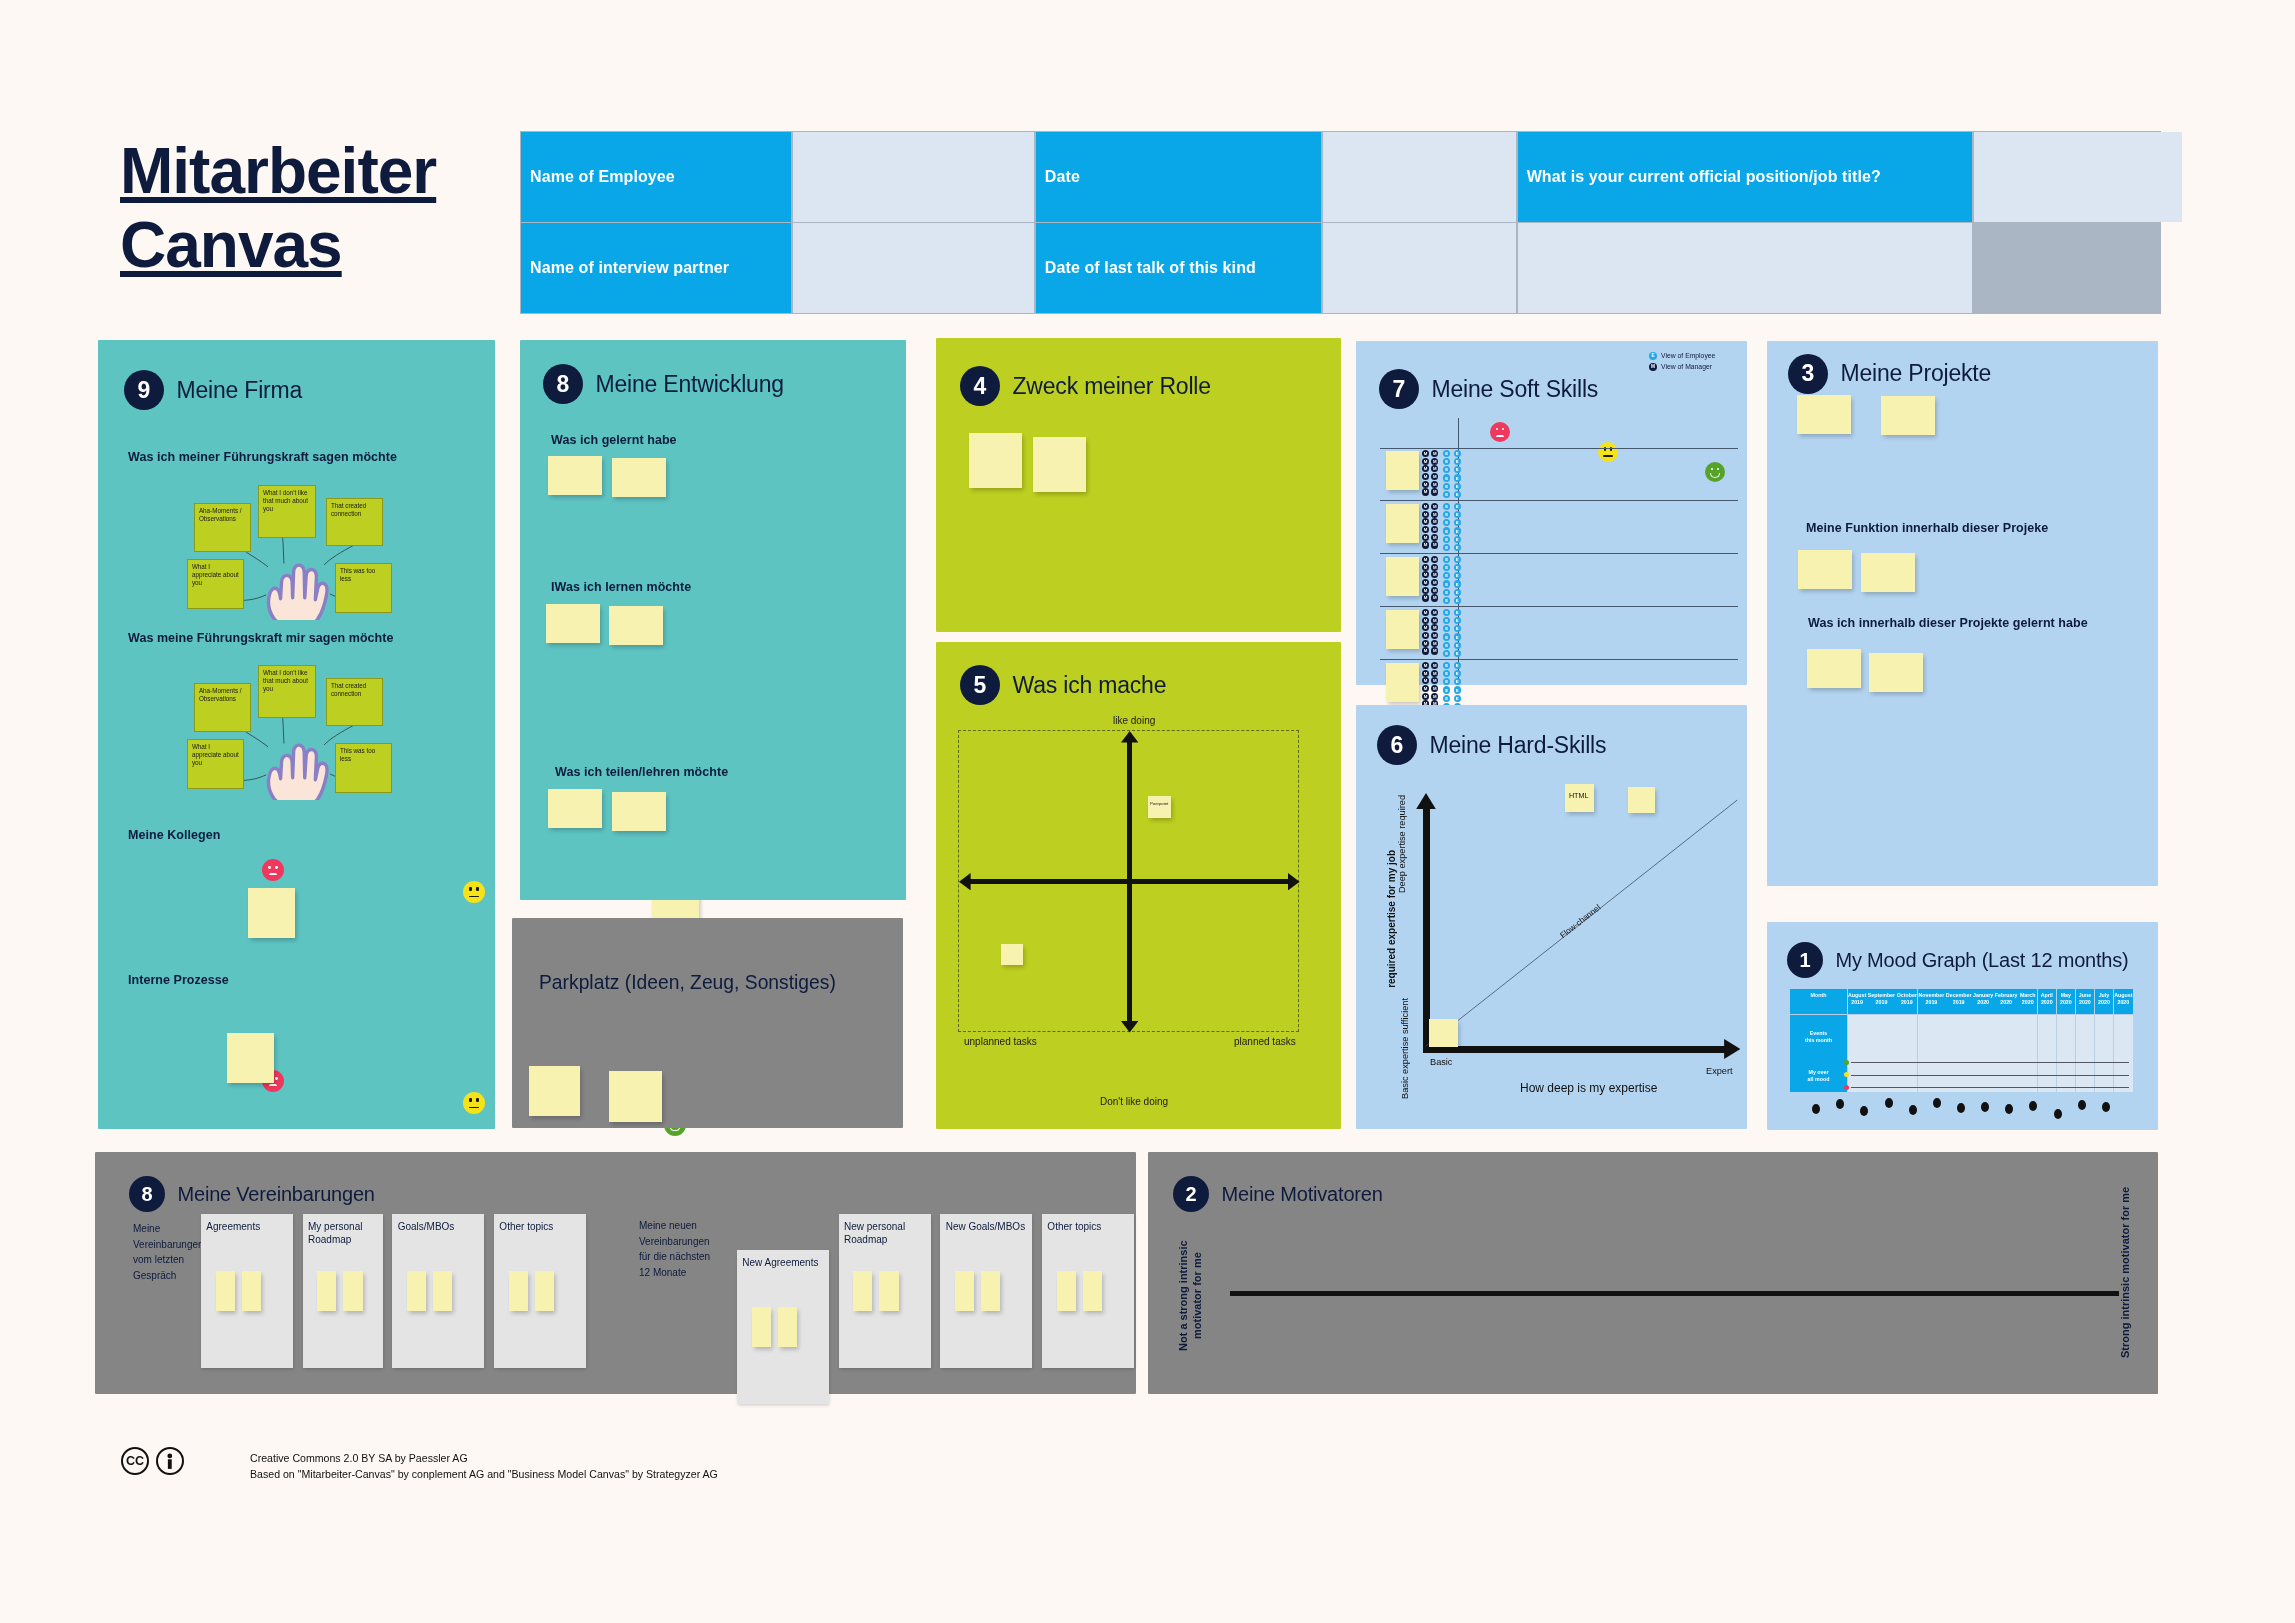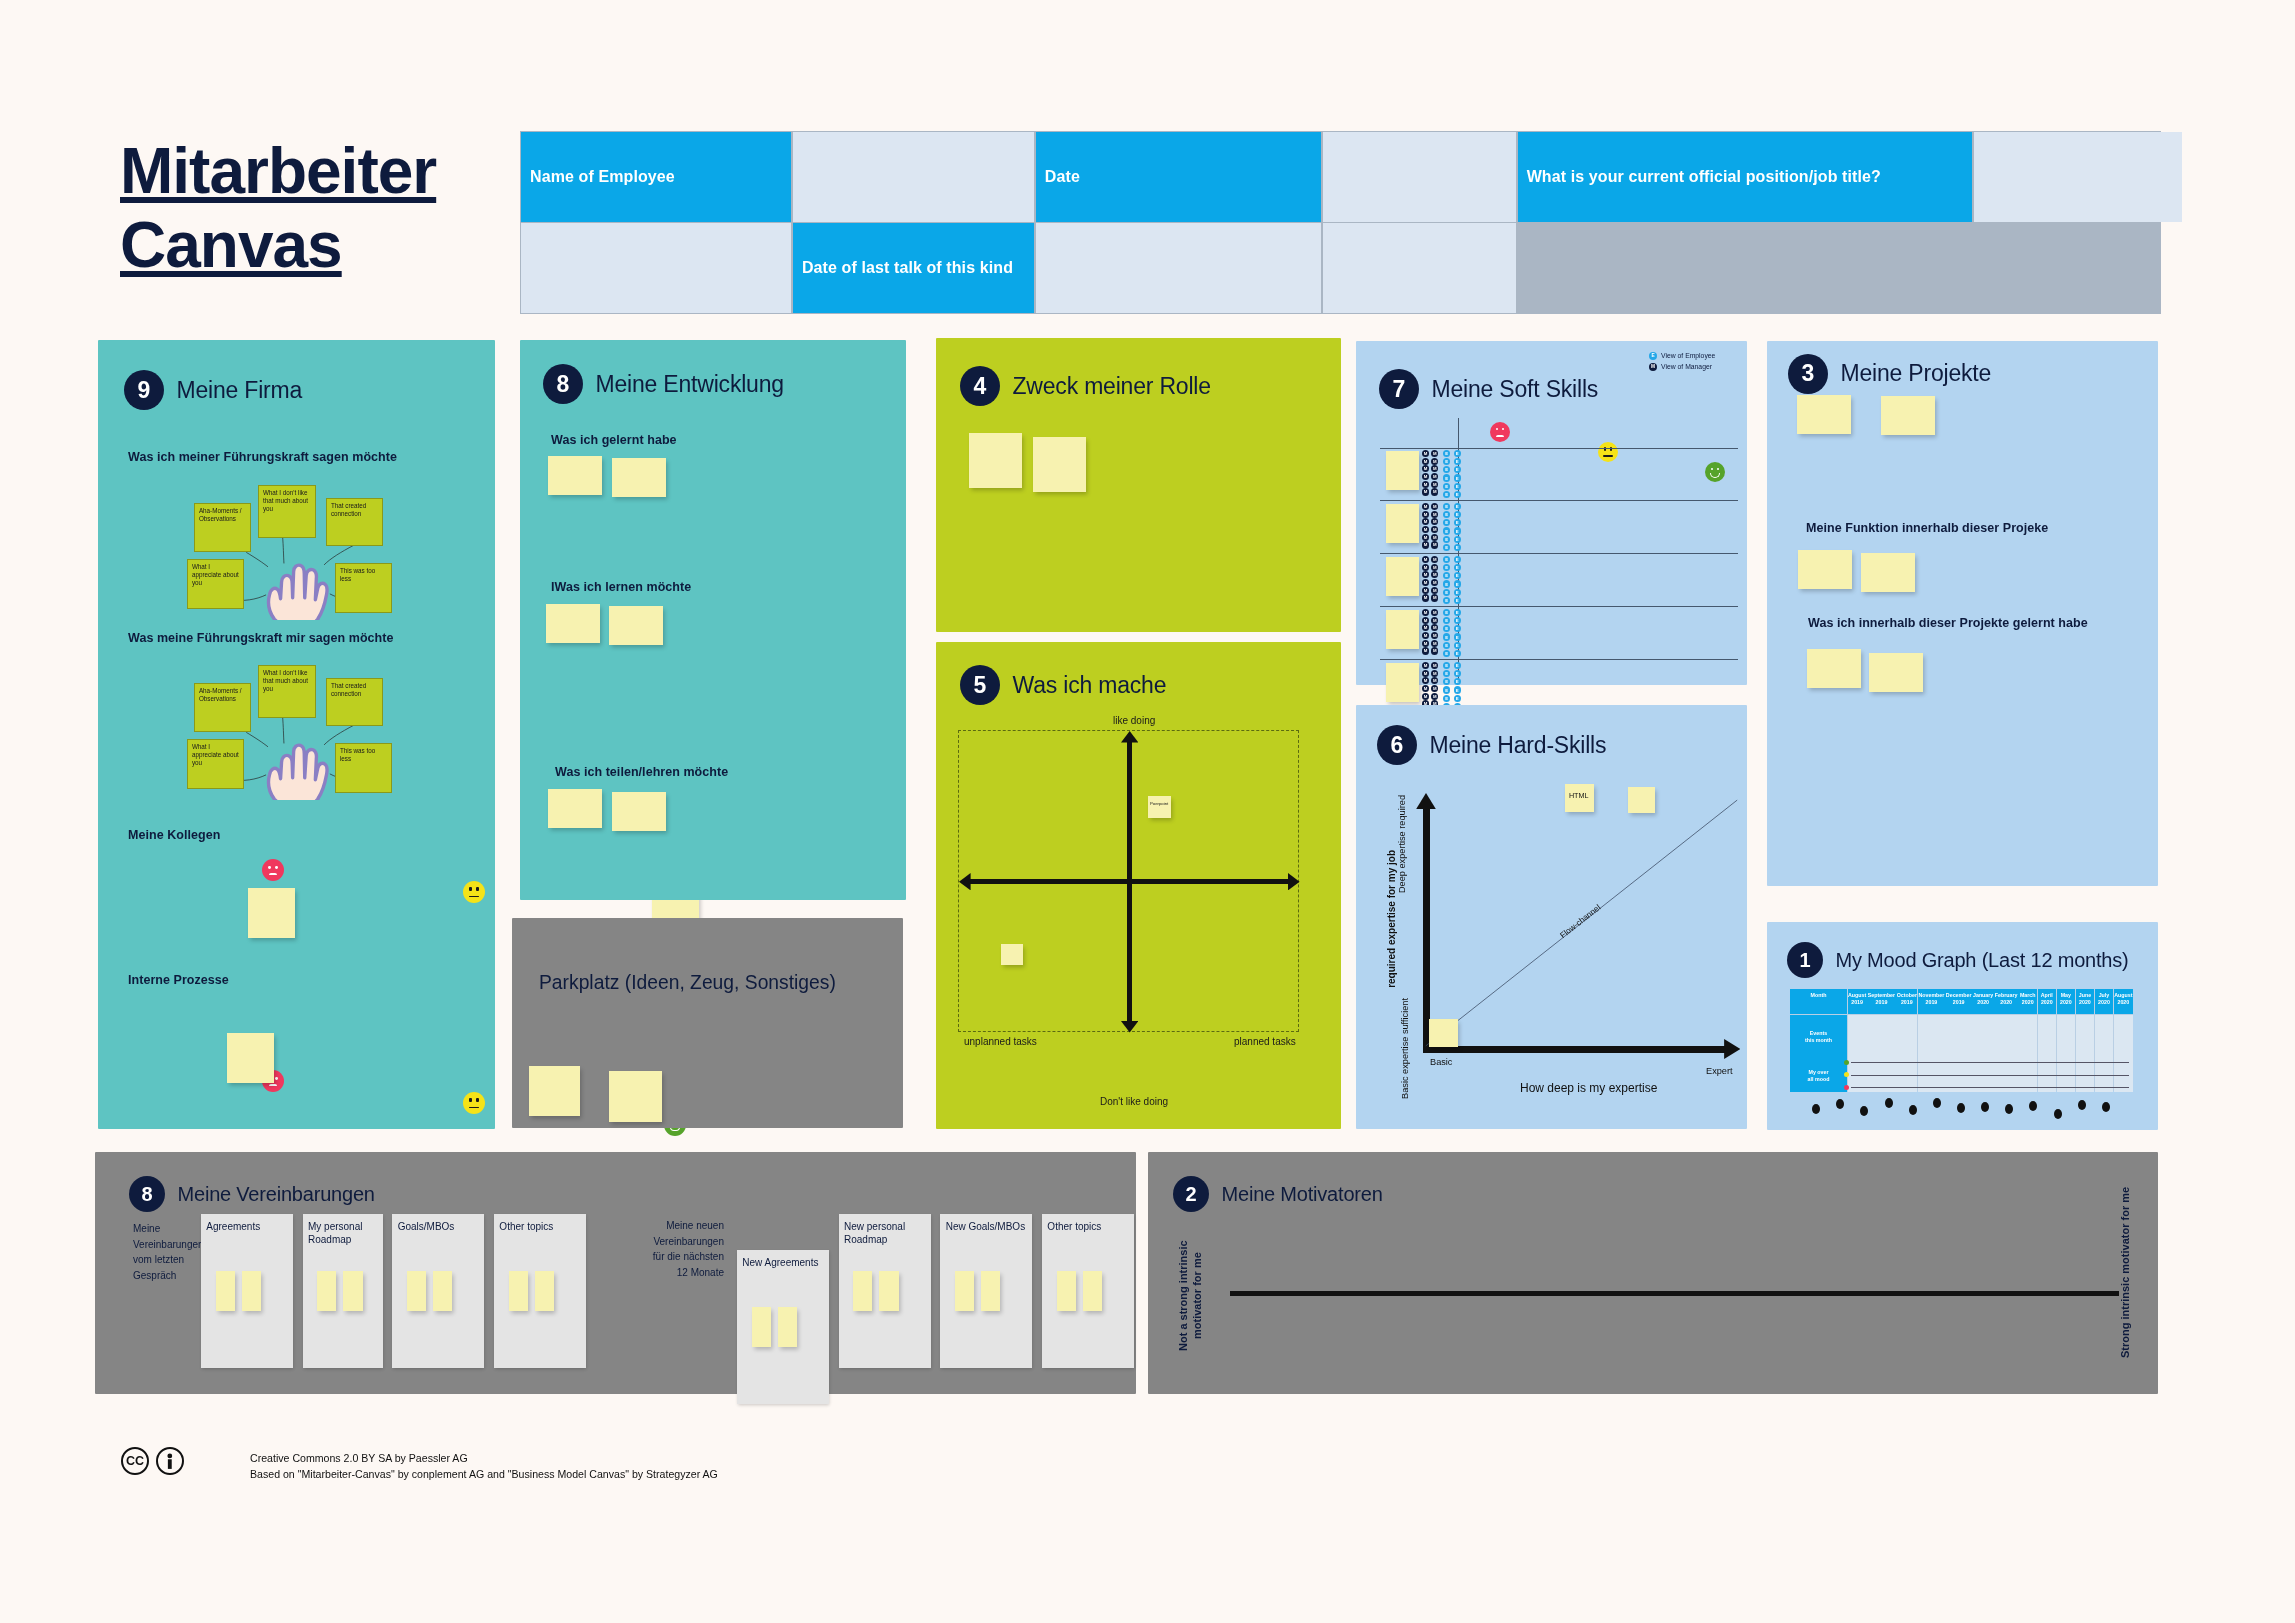--- a/index.html
+++ b/index.html
@@ -103,20 +103,21 @@
   <span class="l">Canvas</span>
 </div>
 
 <div id="hdr" class="abs">
   <div class="hcell">Name of Employee</div>
   <div class="hblank"></div>
   <div class="hcell">Date</div>
   <div class="hblank"></div>
   <div class="hcell">What is your current official position/job title?</div>
   <div class="hblank"></div>
+  <div class="hcell">Name of interview partner</div>
   <div class="hblank"></div>
   <div class="hcell">Date of last talk of this kind</div>
   <div class="hblank"></div>
   <div class="hblank"></div>
 </div>
 
 <div class="abs panel teal" id="p9" style="left:98px;top:340px;width:397px;height:789px;">
   <div class="phead abs" style="left:26px;top:30px;">
     <div class="badge">9</div>
     <div class="ptitle">Meine Firma</div>
@@ -604,21 +605,21 @@
     </div>
 </div>
 
 <div class="abs panel grey" style="left:95px;top:1152px;width:1041px;height:242px;">
   <div class="phead abs" style="left:34px;top:24px;">
     <div class="badge sm">8</div>
     <div class="ptitle" style="font-size:20px;">Meine Vereinbarungen</div>
   </div>
 
   <div class="aglbl abs" style="left:38px;top:69px;width:72px;">Meine Vereinbarungen vom letzten Gespräch</div>
-  <div class="aglbl abs" style="left:544px;top:66px;width:85px;text-align:right;">Meine neuen Vereinbarungen für die nächsten 12 Monate</div>
+  <div class="aglbl abs" style="left:544px;top:66px;width:85px;">Meine neuen Vereinbarungen für die nächsten 12 Monate</div>
 
   <div class="abs" id="agOld" style="left: 106px; top: 62px; display: flex; gap: 9.7px;">
       <div class="agcol" style="width: 92px; height: 154px; position: relative;">
         <div class="agttl">Agreements</div>
         <div class="abs" style="left: 14.5px; top: 57px; display: flex; gap: 6.8px;">
           <div class="note" style="width: 19.3px; height: 40px;"></div>
           <div class="note" style="width: 19.3px; height: 40px;"></div>
         </div>
       </div>
       <div class="agcol" style="width: 80px; height: 154px; position: relative;">

